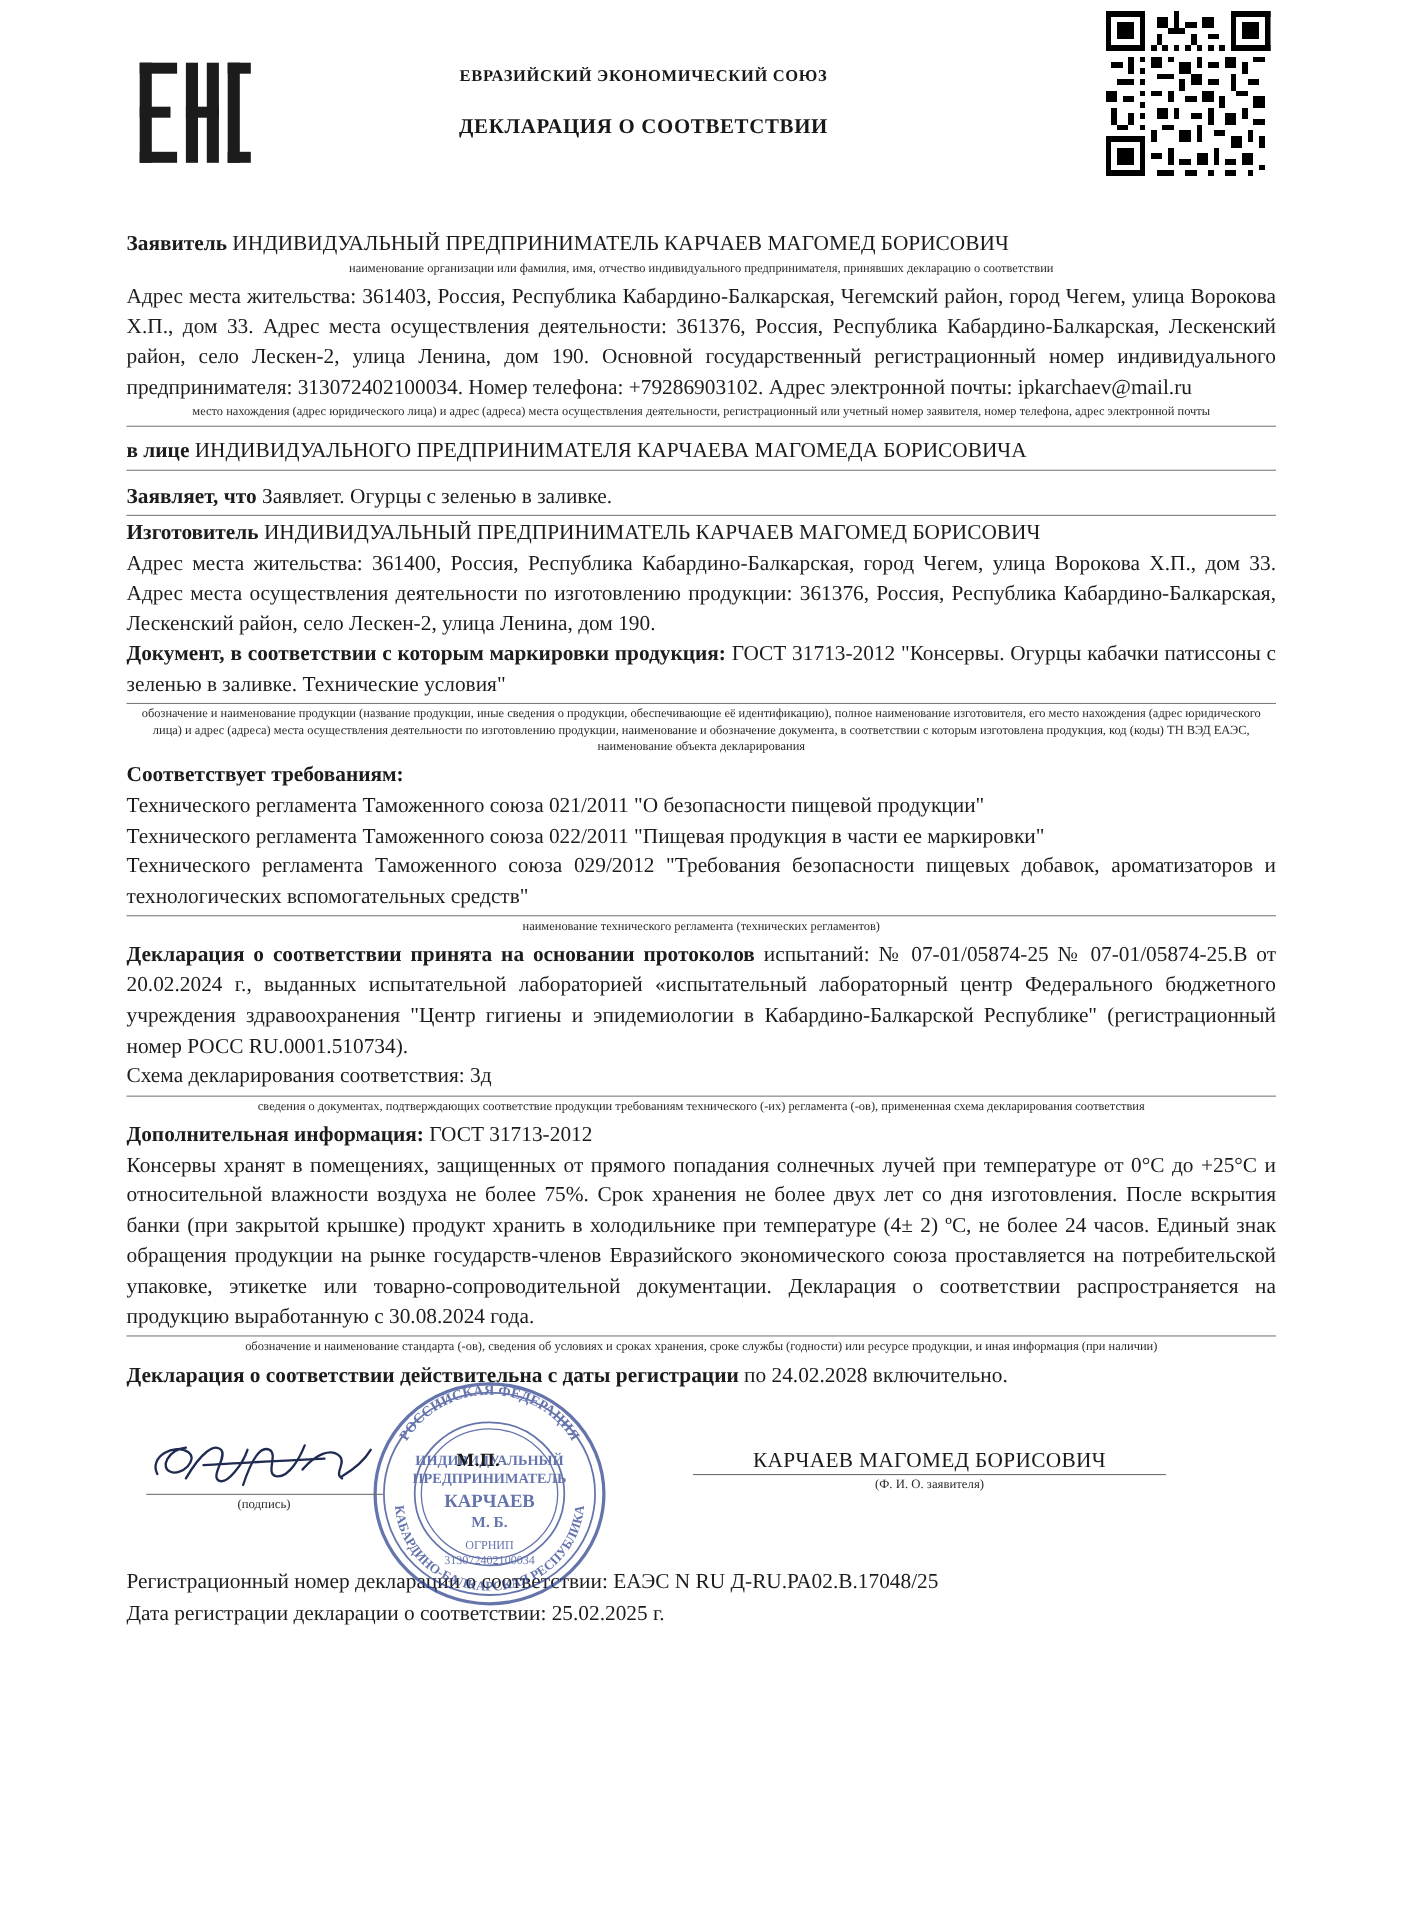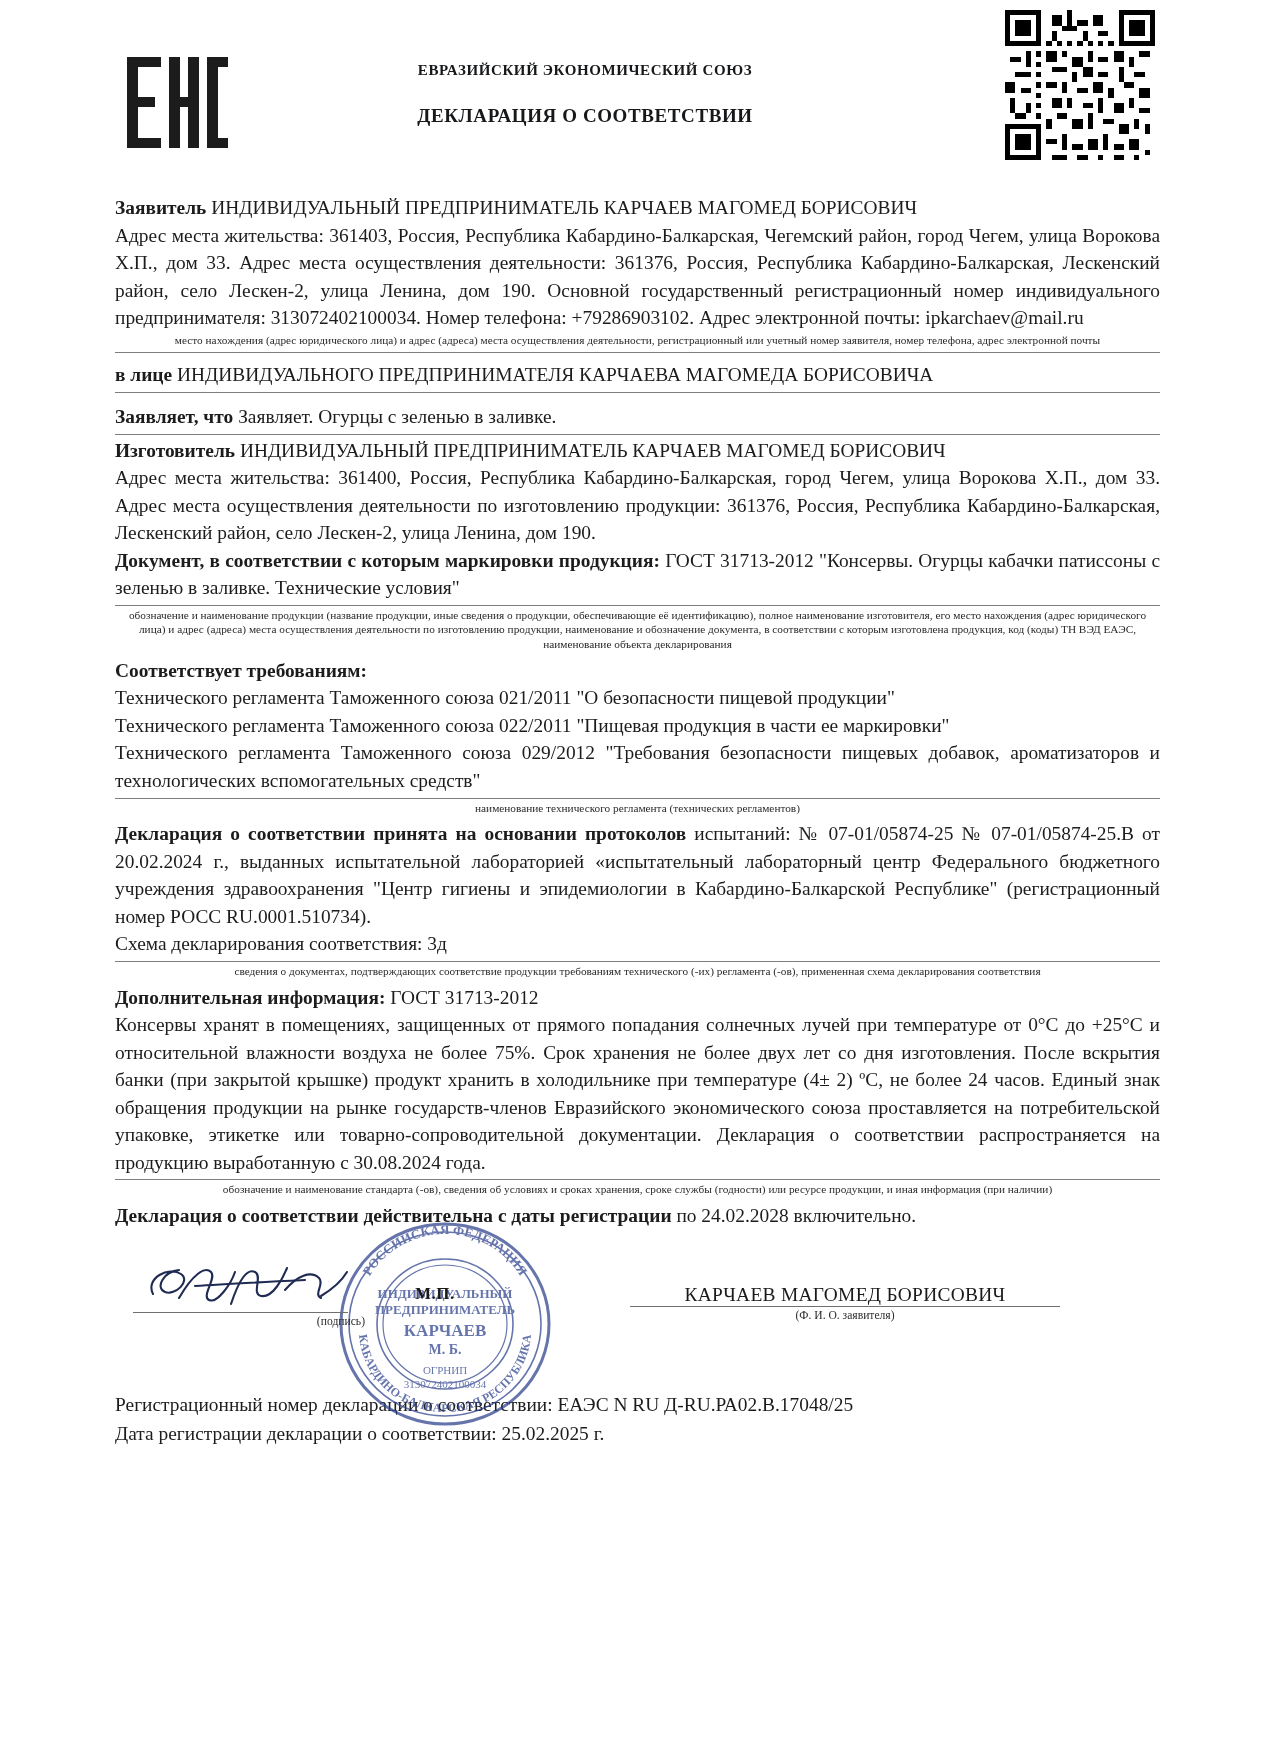--- a/index.html
+++ b/index.html
@@ -85,34 +85,34 @@
   }
   .caption.tight { margin-top: 0px; }
 
   .rule {
     border: none;
     border-top: 1px solid #7d7d7d;
     margin: 3px 0 2px 0;
     height: 0;
   }
 
-  .sec { margin-top: 4px; }
+  .sec { margin-top: 18px; }
 
   
   .sign-area {
     position: relative;
     margin-top: 26px;
     height: 120px;
   }
   .sign-left {
     position: absolute;
     left: 0;
-    top: 4px;
+    top: 16px;
     width: 250px;
-    text-align: right;
+    text-align: center;
   }
   .sign-scribble {
     height: 52px;
   }
   .sign-rule {
     border-top: 1px solid #6f6f6f;
     width: 215px;
     margin: 0 auto;
   }
   .sign-cap {
@@ -300,20 +300,21 @@
         </g>
       </svg>
     </div>
   </div>
 
   <div class="doc sec">
     <div class="row">
       <span class="b">Заявитель</span>
       <span>ИНДИВИДУАЛЬНЫЙ ПРЕДПРИНИМАТЕЛЬ КАРЧАЕВ МАГОМЕД БОРИСОВИЧ</span>
     </div>
+    <div class="caption">наименование организации или фамилия, имя, отчество индивидуального предпринимателя, принявших декларацию о соответствии</div>
     <div class="para">Адрес места жительства: 361403, Россия, Республика Кабардино-Балкарская, Чегемский район, город Чегем, улица Ворокова Х.П., дом 33. Адрес места осуществления деятельности: 361376, Россия, Республика Кабардино-Балкарская, Лескенский район, село Лескен-2, улица Ленина, дом 190. Основной государственный регистрационный номер индивидуального предпринимателя: 313072402100034. Номер телефона: +79286903102. Адрес электронной почты: ipkarchaev@mail.ru</div>
     <div class="caption">место нахождения (адрес юридического лица) и адрес (адреса) места осуществления деятельности, регистрационный или учетный номер заявителя, номер телефона, адрес электронной почты</div>
     <hr class="rule">
     <div class="row" style="margin-top:8px;">
       <span class="b">в лице</span>
       <span>ИНДИВИДУАЛЬНОГО ПРЕДПРИНИМАТЕЛЯ КАРЧАЕВА МАГОМЕДА БОРИСОВИЧА</span>
     </div>
     <hr class="rule">
   </div>
 

